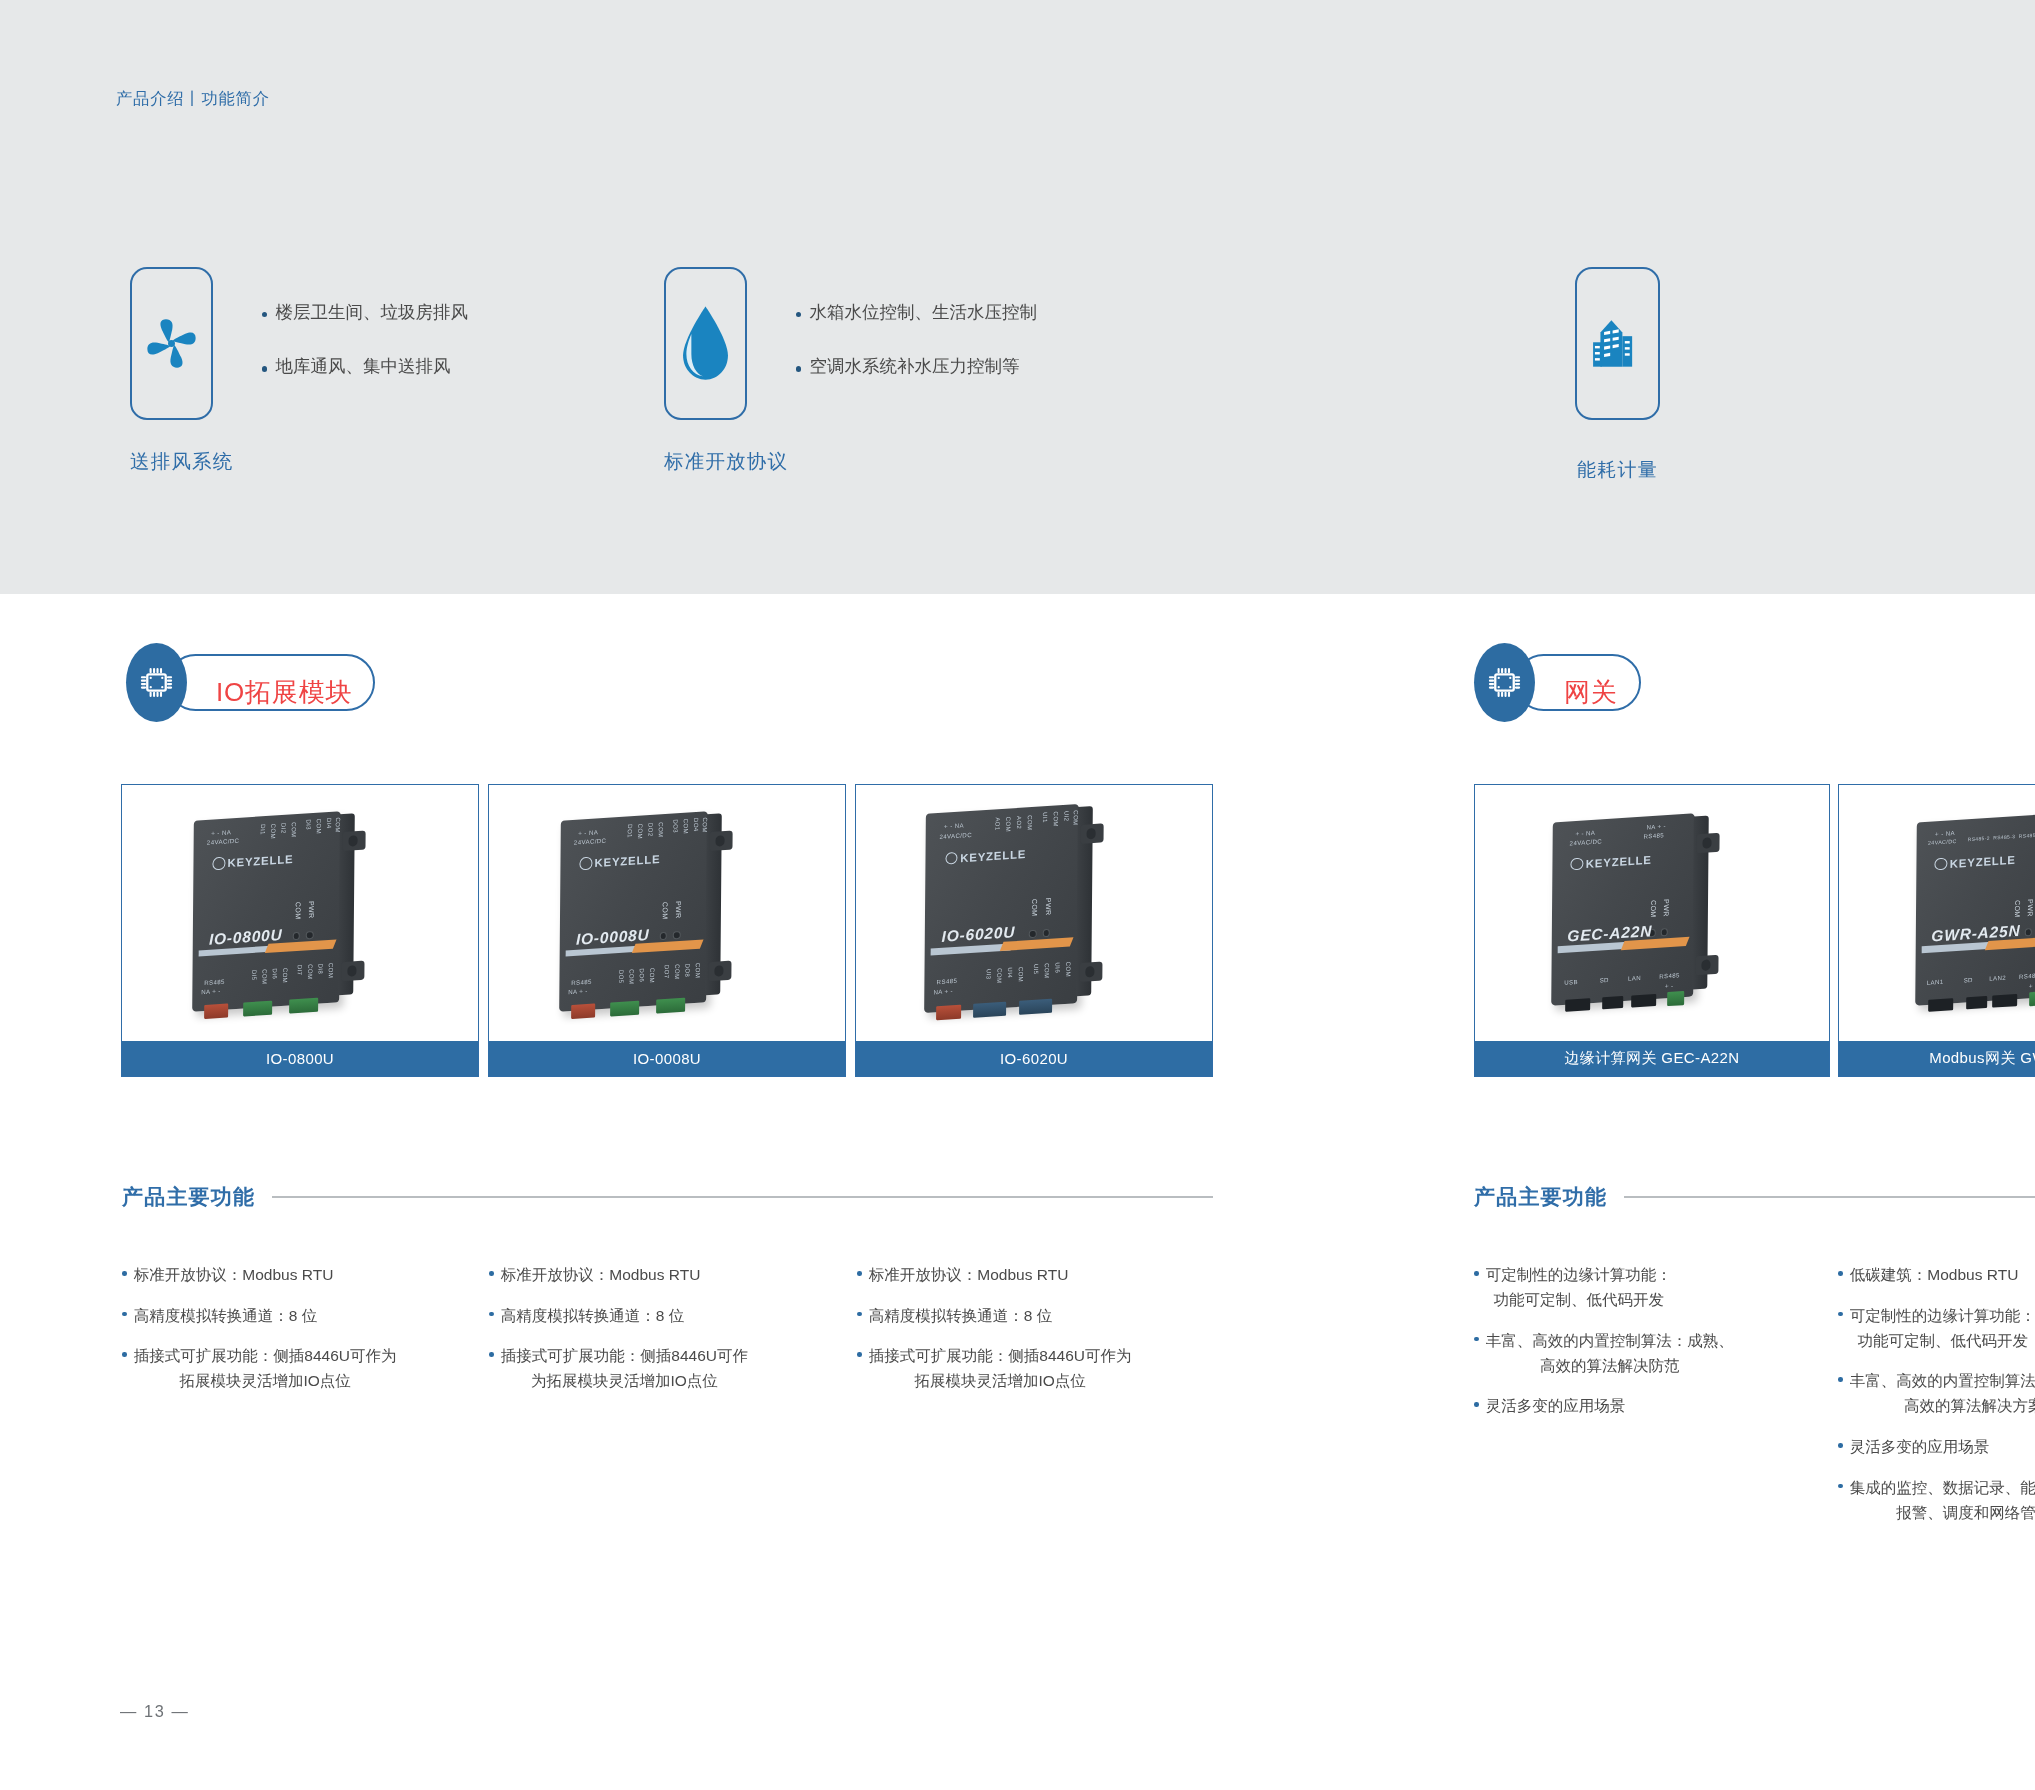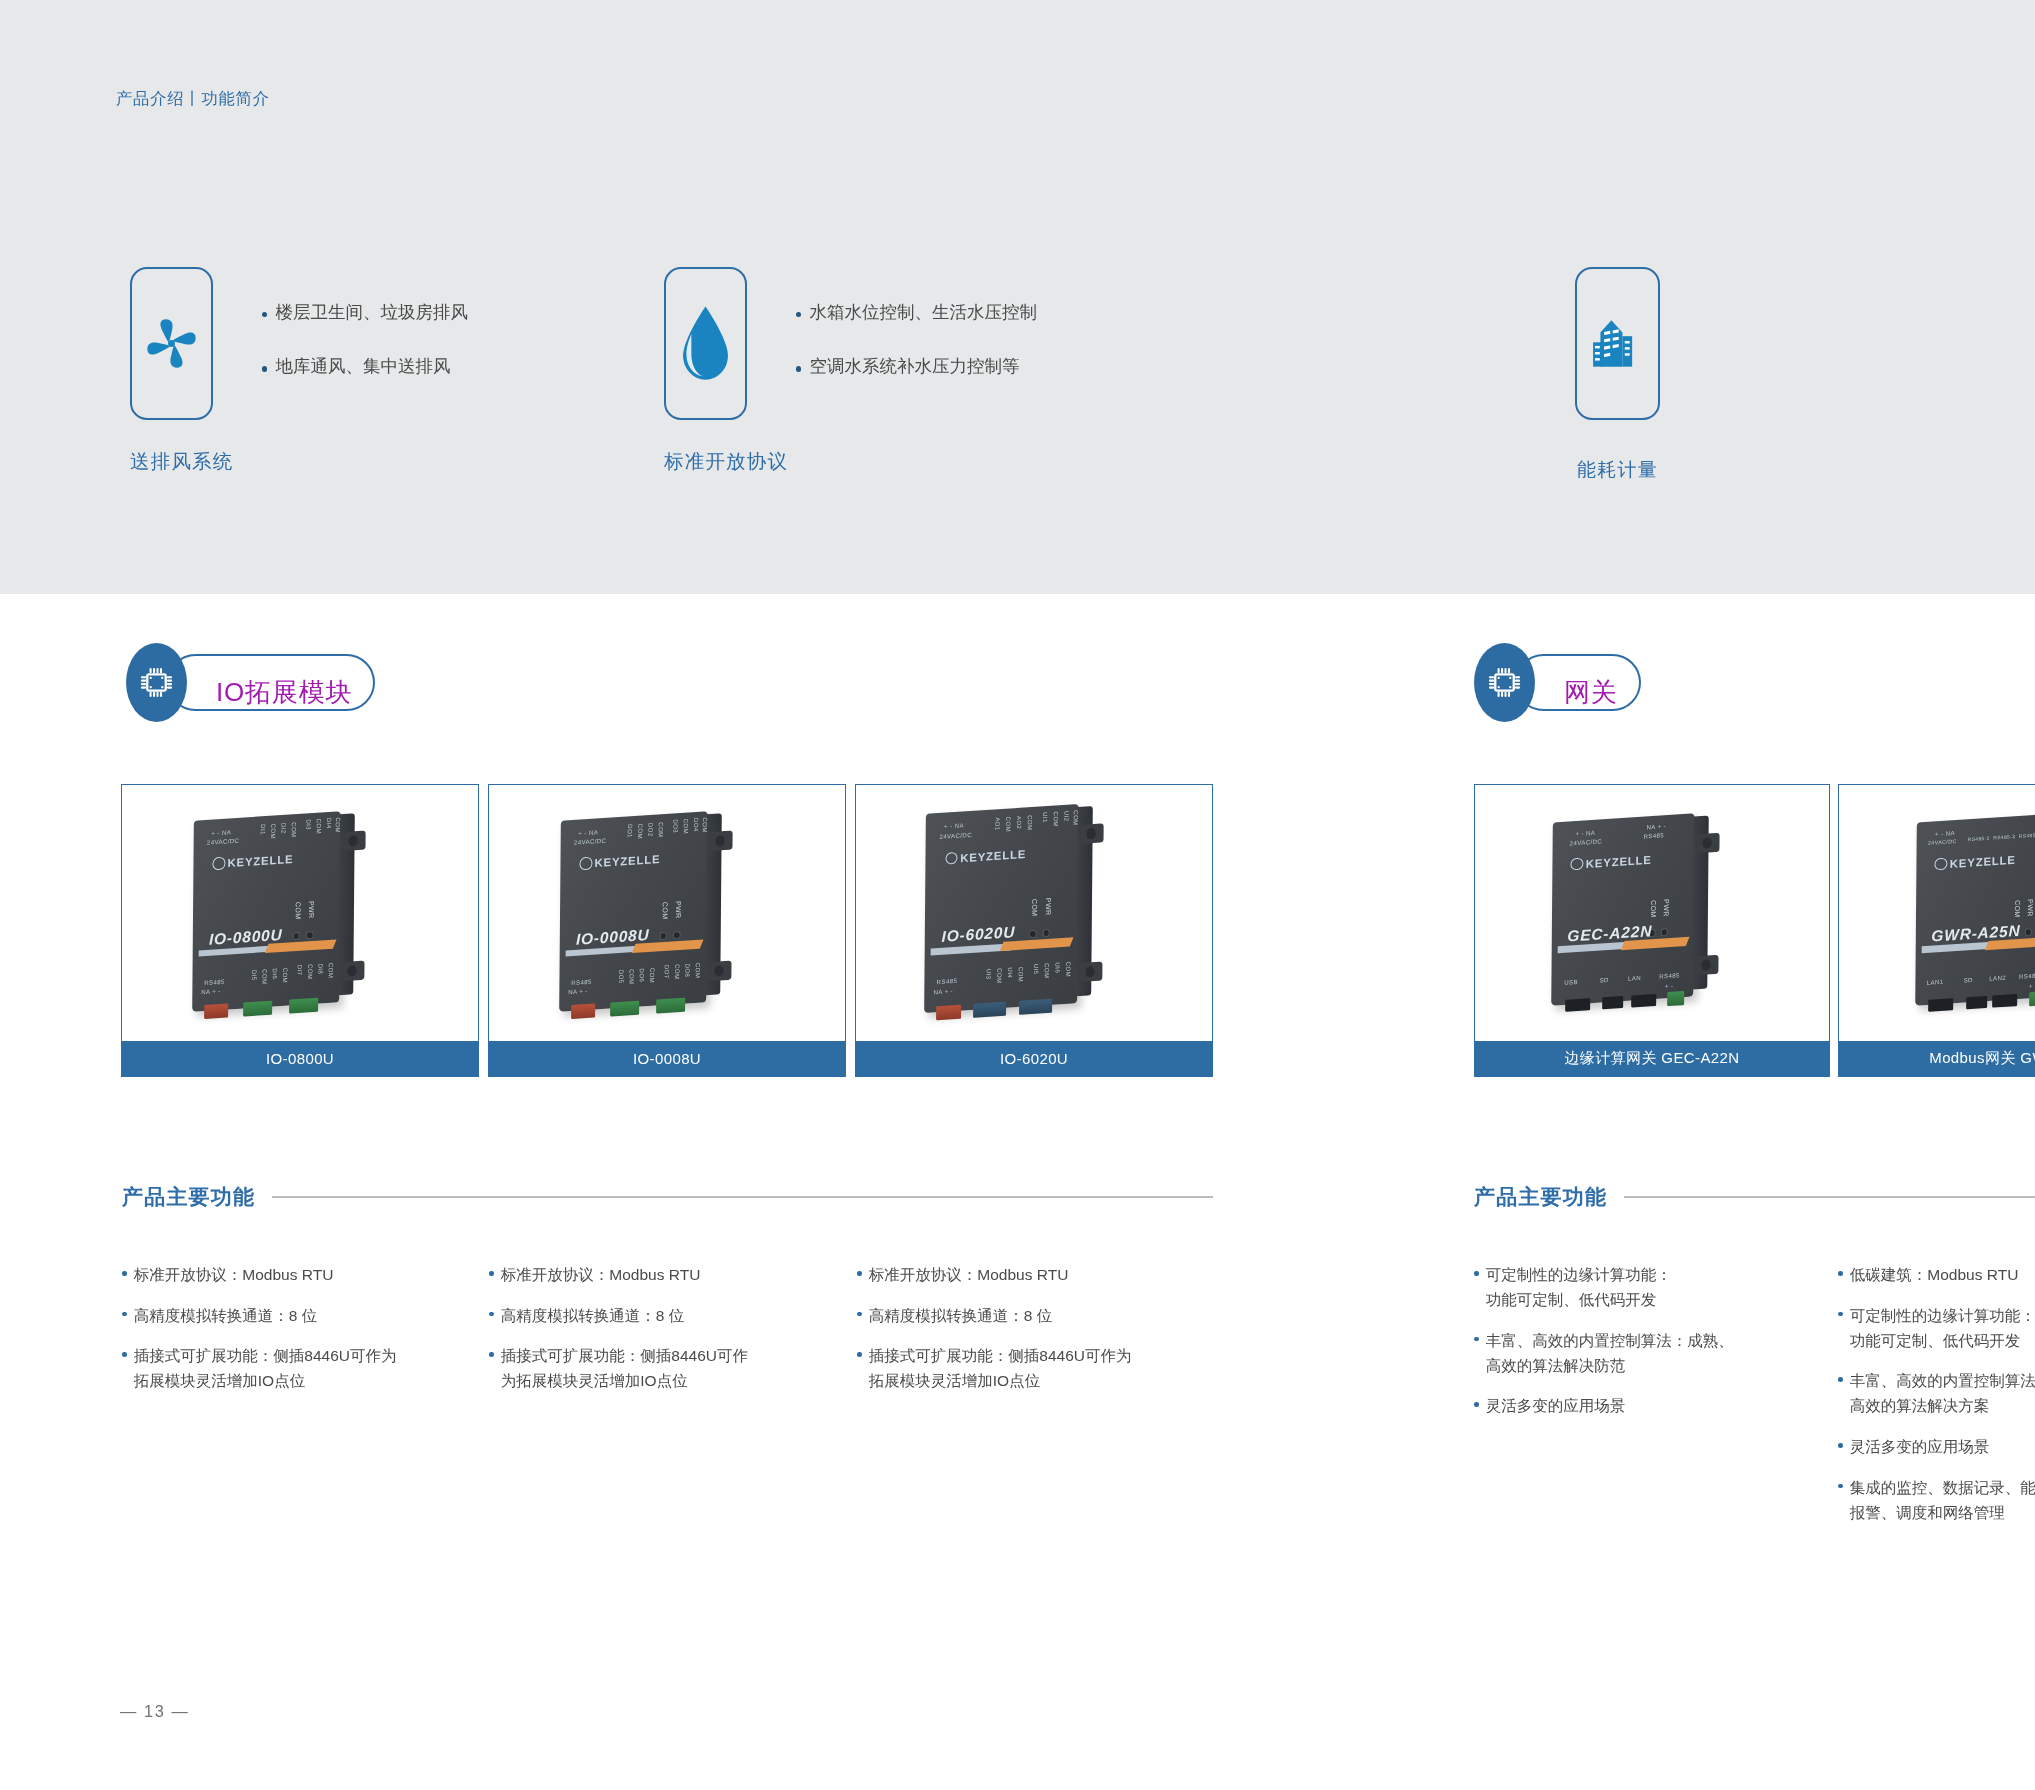--- a/index.html
+++ b/index.html
@@ -78,21 +78,21 @@
   }
   .pill-wrap .pill{
     position:absolute;left:41px;top:11.4px;
     height:57px;box-sizing:border-box;
     border:2.4px solid #2f6da8;border-radius:28.5px;
     display:flex;align-items:center;
     padding-left:47px;padding-right:21px;
     z-index:1;background:transparent;
   }
   .pill-wrap .pill span{
-    font-size:26px;color:#a21caf;letter-spacing:0.8px;white-space:nowrap;margin-top:20px;
+    font-size:26px;color:#ef4444;letter-spacing:0.8px;white-space:nowrap;margin-top:20px;
   }
 
   
   .card{
     position:absolute;
     border:1.2px solid #2f6da8;
     box-sizing:border-box;background:#ffffff;
   }
   .card .photo{
     position:absolute;left:0;top:0;right:0;bottom:35px;
@@ -177,21 +177,21 @@
 
   
   .feat-title-wrap{position:absolute;display:flex;align-items:center;}
   .feat-title-wrap .t{
     font-size:21px;color:#2f6da8;font-weight:bold;letter-spacing:1.2px;
     white-space:nowrap;
   }
   .feat-title-wrap .rule{
     height:1.2px;background:#b9bdc0;margin-left:17px;
   }
-  .feat-col{position:absolute;}
+  .feat-col{position:absolute;text-align:center;}
   .feat-col .fb{
     display:flex;align-items:flex-start;margin-bottom:15.5px;
   }
   .feat-col .fb .dot{
     width:4.5px;height:4.5px;border-radius:50%;
     background:#2d6ca2;margin-top:9px;margin-right:7.3px;flex:0 0 auto;
   }
   .feat-col .fb .txt{
     font-size:15.5px;color:#4a4a4a;line-height:1.62;
     white-space:pre-line;

